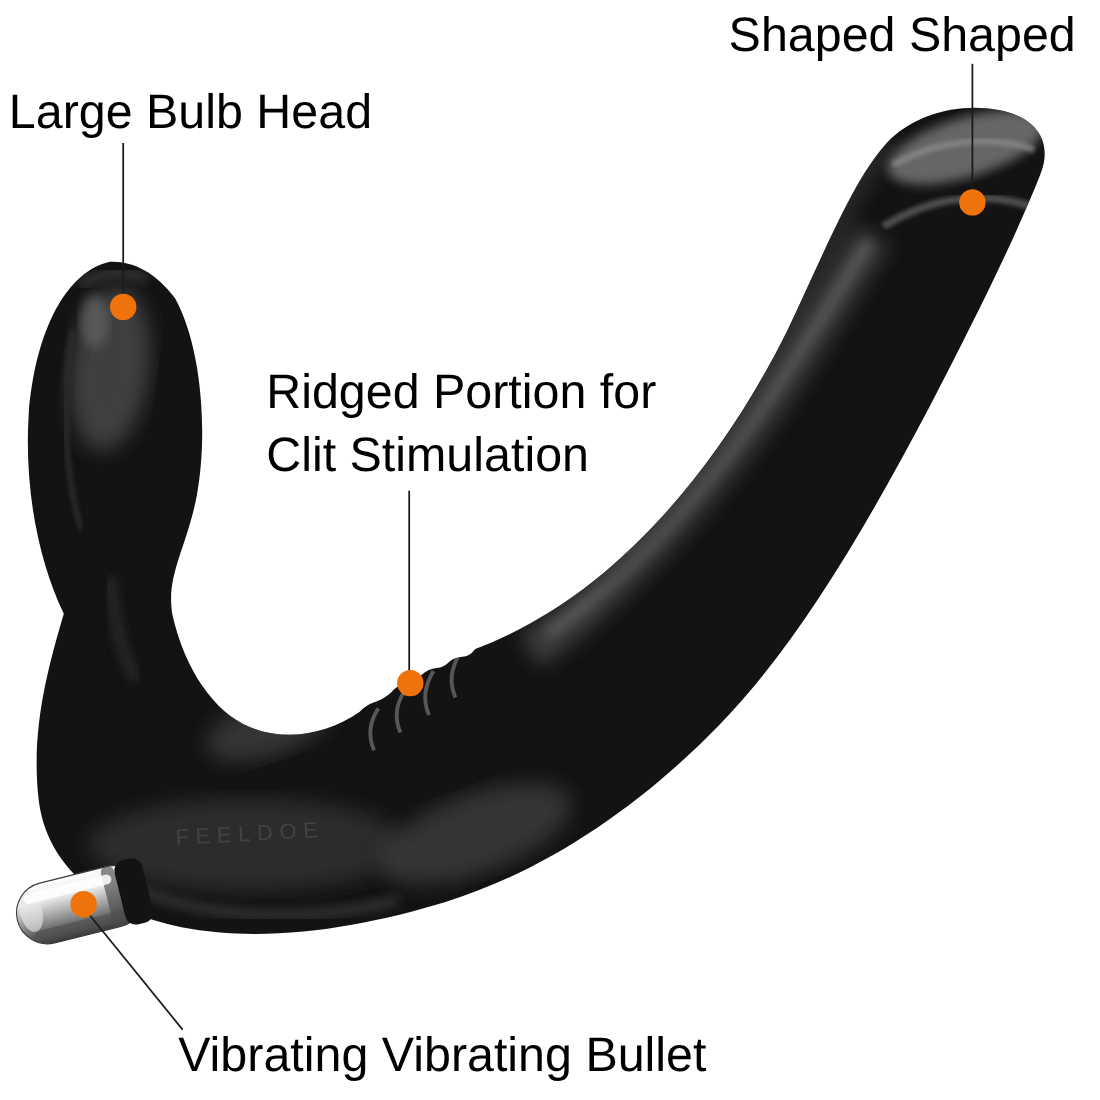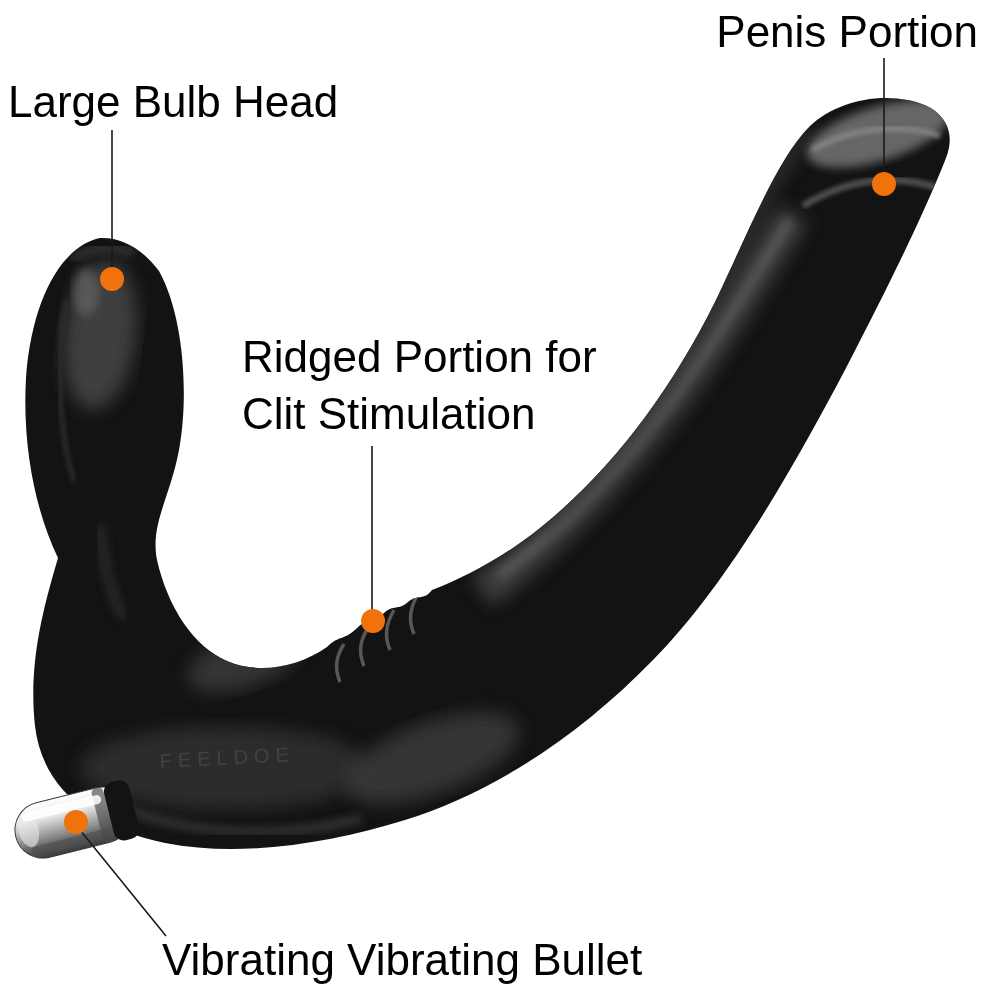--- a/index.html
+++ b/index.html
@@ -155,21 +155,21 @@
     </g>
 
     <g>
       <circle fill="#f0720a" cx="112" cy="279" r="12"></circle>
       <circle fill="#f0720a" cx="884" cy="184" r="12"></circle>
       <circle fill="#f0720a" cx="373" cy="621" r="12"></circle>
       <circle fill="#f0720a" cx="76" cy="822" r="12"></circle>
     </g>
   </svg>
 
-  <div class="label label-penis">Penis Portion</div>
+  <div class="label label-penis">Shaped Shaped</div>
 
   <div class="label label-bulb">Large Bulb Head</div>
 
   <div class="label label-ridged">
     <div>Ridged Portion for</div>
     <div>Clit Stimulation</div>
   </div>
 
   <div class="label label-bullet">Vibrating Vibrating Bullet</div>
 

